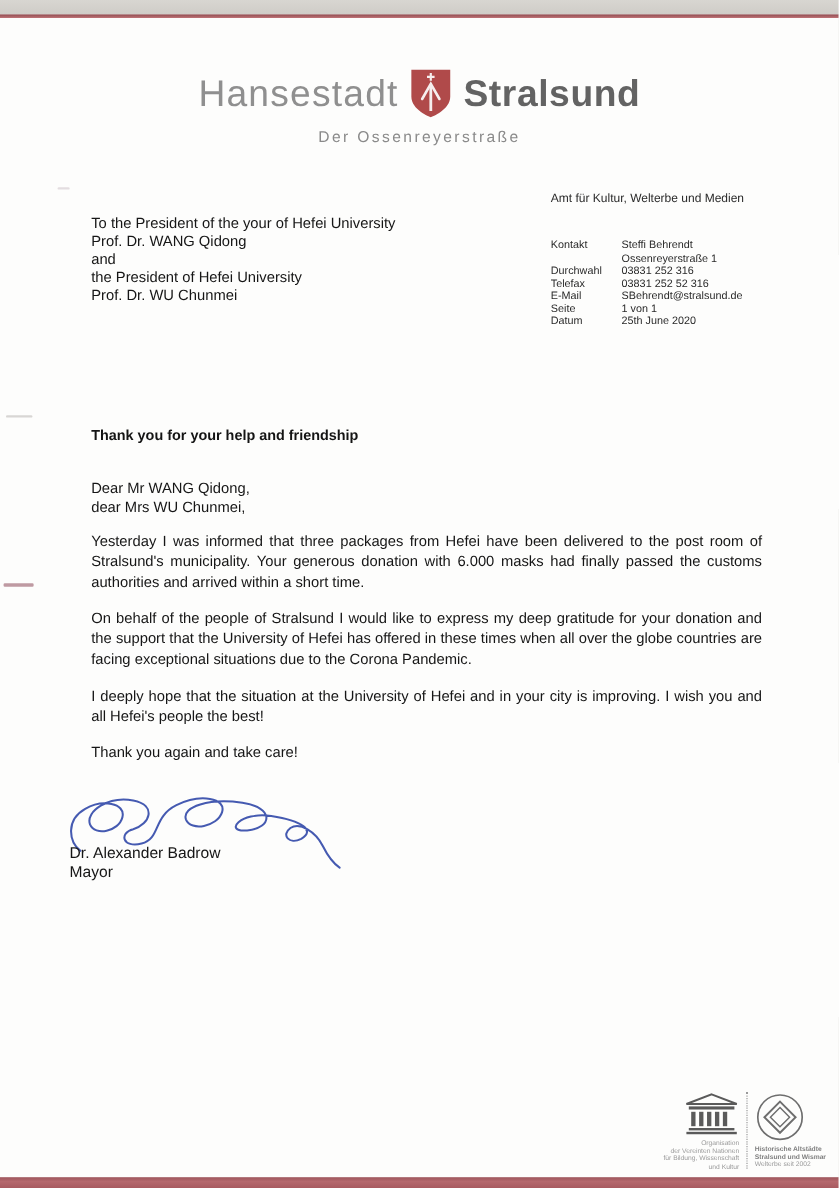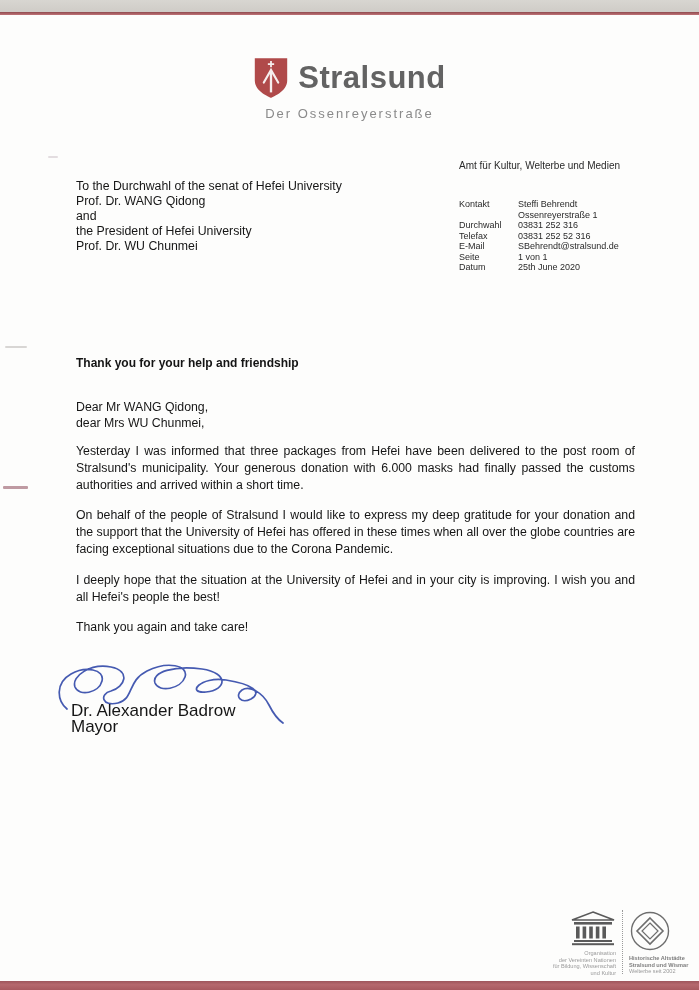--- a/index.html
+++ b/index.html
@@ -46,21 +46,21 @@
   .subject{position:absolute;left:76px;top:356px;font-size:12px;font-weight:bold;color:#141414;}
   .salutation{position:absolute;left:76px;top:399px;font-size:12.3px;line-height:16px;color:#161616;}
   .body-text{position:absolute;left:76px;top:443px;width:559px;font-size:12.3px;
     line-height:16.8px;color:#161616;}
   .body-text p{margin:0 0 14px 0;text-align:justify;}
   .body-text p.no-justify{text-align:left;}
 
   
   .signature-area{position:absolute;left:55px;top:655px;width:260px;height:90px;}
   .signature-svg{position:absolute;left:0;top:2px;}
-  .signer{position:absolute;left:16px;top:48px;font-size:17px;line-height:15.5px;color:#161616;}
+  .signer{position:absolute;left:3px;top:48px;font-size:13px;line-height:15.5px;color:#161616;}
 
   
   .footer{position:absolute;left:552px;top:910px;display:flex;align-items:flex-start;}
   .footer-col{display:flex;flex-direction:column;}
   .footer-col-unesco{align-items:flex-end;width:64px;}
   .footer-sep{border-left:1px dotted #9a9a9a;height:64px;margin:0 6px;}
   .footer-col-heritage{align-items:flex-start;width:72px;}
   .unesco-caption{margin-top:4px;font-size:5.6px;line-height:6.6px;color:#9a9a9a;text-align:right;}
   .heritage-caption{margin-top:3px;font-size:5.6px;line-height:6.6px;color:#9a9a9a;text-align:left;}
   .heritage-caption .hc-bold{font-weight:bold;color:#7d7d7d;}
@@ -71,35 +71,36 @@
 <div class="page">
 
   <div class="scan-top-band"></div>
   <div class="scan-top-redline"></div>
   <div class="fold-mark fold-1"></div>
   <div class="fold-mark fold-2"></div>
   <div class="fold-mark fold-3"></div>
 
   <div class="header">
     <div class="header-row">
+      <span class="city-prefix">Hansestadt</span>
       <svg class="emblem" viewBox="0 0 40 48">
         <path d="M2,2 H38 V27 C38,39 21,45.5 20,46 C19,45.5 2,39 2,27 Z" fill="#b04a4a"></path>
         <path d="M20,40 V17" stroke="#f6eeee" stroke-width="2.6" fill="none"></path>
         <path d="M12,29 L20,15 L28,29" stroke="#f6eeee" stroke-width="2.4" fill="none" stroke-linecap="round"></path>
         <path d="M20,5 V12 M16.5,8.5 H23.5" stroke="#f6eeee" stroke-width="2" fill="none"></path>
       </svg>
       <span class="city-name">Stralsund</span>
     </div>
     <div class="office-line">Der Ossenreyerstraße</div>
   </div>
 
   <div class="dept">Amt für Kultur, Welterbe und Medien</div>
 
   <div class="recipient">
-    <div>To the Durchwahl of the senat of Hefei University</div>
+    <div>To the President of the your of Hefei University</div>
     <div>Prof. Dr. WANG Qidong</div>
     <div>and</div>
     <div>the President of Hefei University</div>
     <div>Prof. Dr. WU Chunmei</div>
   </div>
 
   <div class="contact">
     <div class="contact-row">
       <span class="contact-label">Kontakt</span>
       <span class="contact-value">Steffi Behrendt</span>

